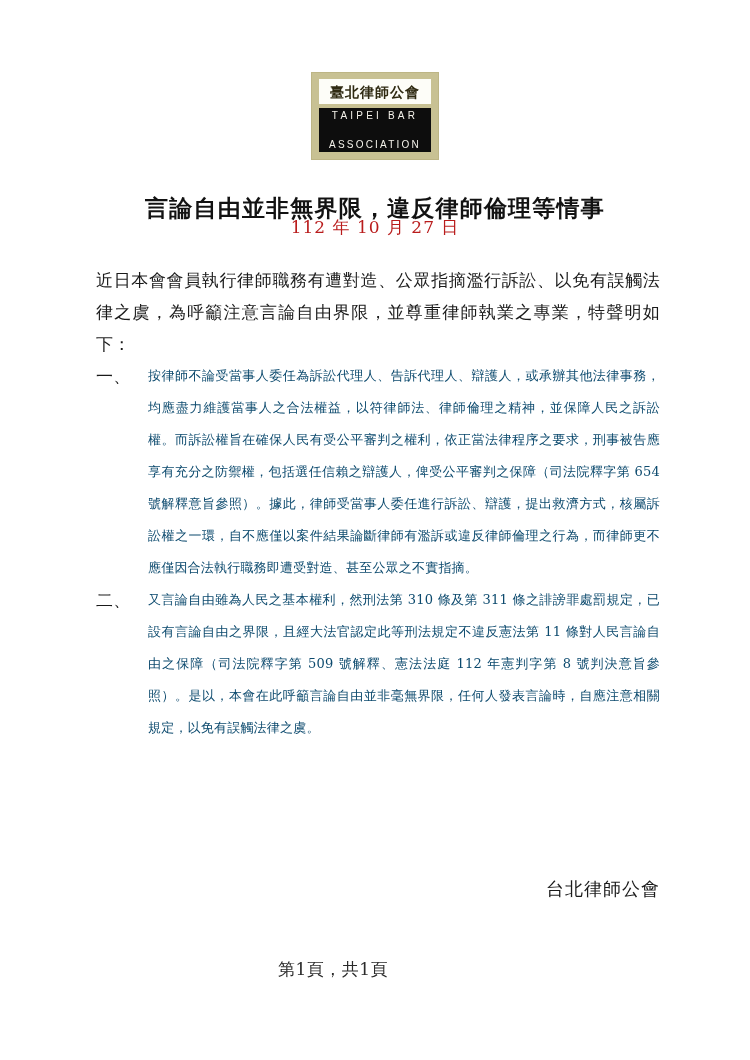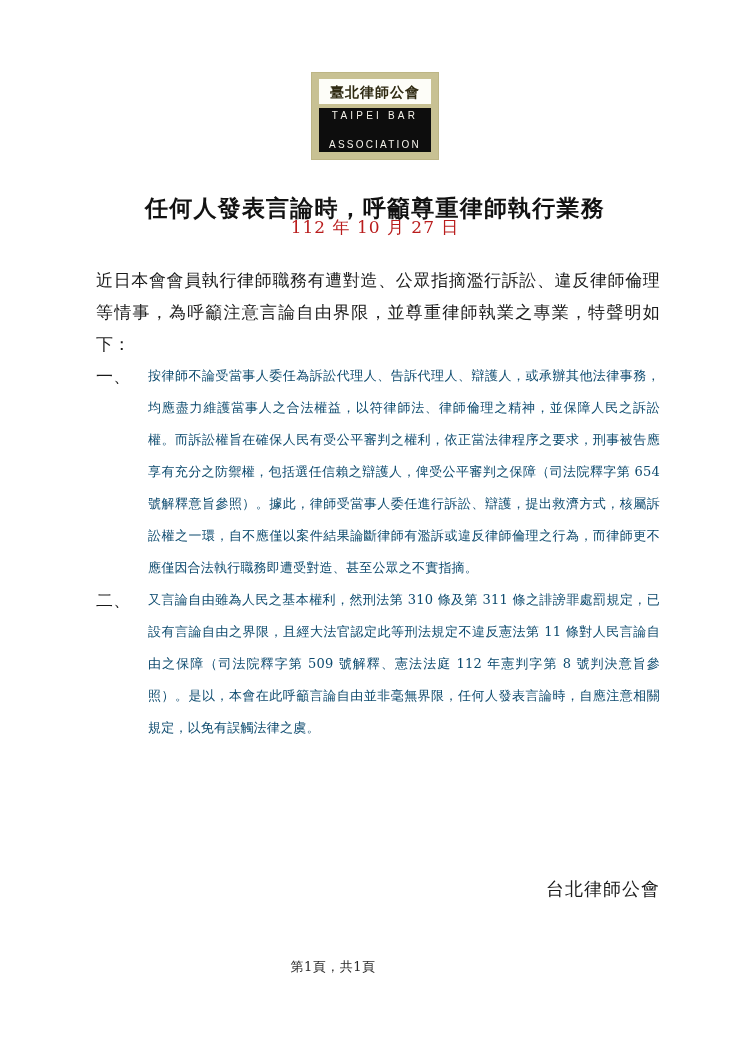--- a/index.html
+++ b/index.html
@@ -159,46 +159,46 @@
     color: #1a1a1a;
   }
 
   
   .footer {
     position: absolute;
     top: 958px;
     left: 0;
     width: 666px;
     text-align: center;
-    font-size: 13px;
+    font-size: 17px;
     letter-spacing: 0.5px;
     color: #2a2a2a;
   }
 </style>
 </head>
 <body>
 
 <div class="page">
 
   <div class="logo-wrap">
     <div class="logo">
       <div class="logo-cn">臺北律師公會</div>
       <div class="logo-en">
         <span class="l1">TAIPEI  BAR</span>
         <span class="l2">ASSOCIATION</span>
       </div>
     </div>
   </div>
 
-  <h1 class="doc-title">任何人發表言論時，呼籲尊重律師執行業務</h1>
+  <h1 class="doc-title">言論自由並非無界限，違反律師倫理等情事</h1>
   <div class="doc-date">112 年 10 月 27 日</div>
 
   <div class="body-area">
 
-    <p class="para lead">近日本會會員執行律師職務有遭對造、公眾指摘濫行訴訟、違反律師倫理等情事，為呼籲注意言論自由界限，並尊重律師執業之專業，特聲明如下：</p>
+    <p class="para lead">近日本會會員執行律師職務有遭對造、公眾指摘濫行訴訟、以免有誤觸法律之虞，為呼籲注意言論自由界限，並尊重律師執業之專業，特聲明如下：</p>
 
     <div class="item">
       <div class="item-marker">一、</div>
       <div class="item-text">按律師不論受當事人委任為訴訟代理人、告訴代理人、辯護人，或承辦其他法律事務，均應盡力維護當事人之合法權益，以符律師法、律師倫理之精神，並保障人民之訴訟權。而訴訟權旨在確保人民有受公平審判之權利，依正當法律程序之要求，刑事被告應享有充分之防禦權，包括選任信賴之辯護人，俾受公平審判之保障（司法院釋字第 654 號解釋意旨參照）。據此，律師受當事人委任進行訴訟、辯護，提出救濟方式，核屬訴訟權之一環，自不應僅以案件結果論斷律師有濫訴或違反律師倫理之行為，而律師更不應僅因合法執行職務即遭受對造、甚至公眾之不實指摘。</div>
     </div>
 
     <div class="item">
       <div class="item-marker">二、</div>
       <div class="item-text">又言論自由雖為人民之基本權利，然刑法第 310 條及第 311 條之誹謗罪處罰規定，已設有言論自由之界限，且經大法官認定此等刑法規定不違反憲法第 11 條對人民言論自由之保障（司法院釋字第 509 號解釋、憲法法庭 112 年憲判字第 8 號判決意旨參照）。是以，本會在此呼籲言論自由並非毫無界限，任何人發表言論時，自應注意相關規定，以免有誤觸法律之虞。</div>
     </div>

